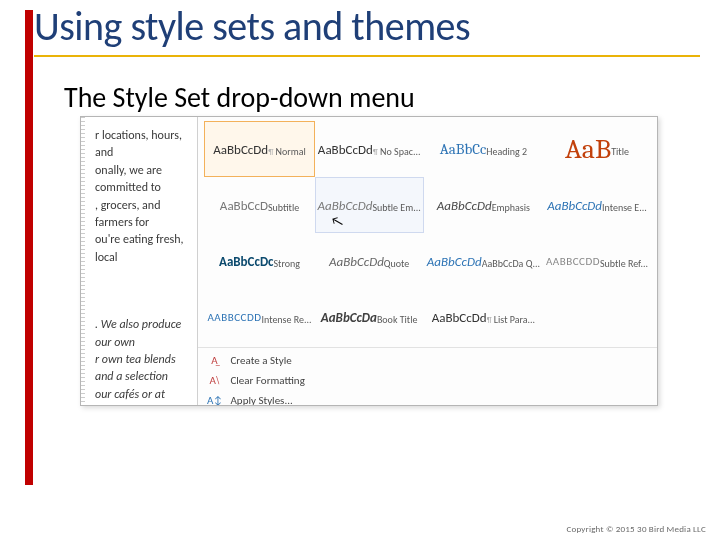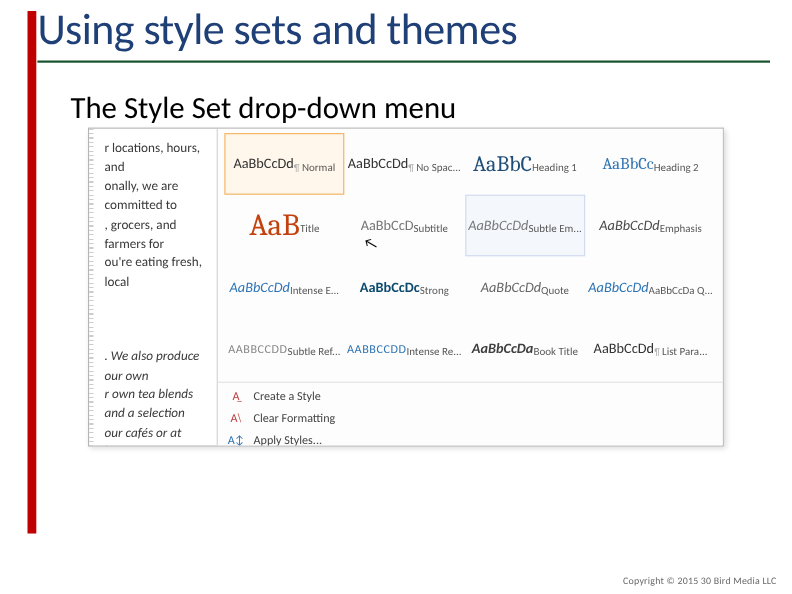--- a/index.html
+++ b/index.html
@@ -23,21 +23,21 @@
     background: #c00000;
   }
 
   .slide-title {
     position: absolute;
     left: 34px;
     top: 2px;
     right: 20px;
     font-size: 40px;
     color: #1f3f77;
-    border-bottom: 2px solid #14532d;
+    border-bottom: 2px solid #eab308;
     padding-bottom: 4px;
     font-weight: 400;
     letter-spacing: -0.5px;
   }
 
   .sub-heading {
     position: absolute;
     left: 64px;
     top: 80px;
     font-size: 28px;
@@ -230,24 +230,20 @@
     <div class="style-grid" id="style-grid">
         <div class="style-tile selected">
           <div class="style-sample samp-normal">AaBbCcDd</div>
           <div class="style-label"><span class="para-mark">¶</span>Normal</div>
         </div>
         <div class="style-tile">
           <div class="style-sample samp-nospac">AaBbCcDd</div>
           <div class="style-label"><span class="para-mark">¶</span>No Spac...</div>
         </div>
         <div class="style-tile">
-          <div class="style-sample samp-heading1">AaBbC</div>
-          <div class="style-label">Heading 1</div>
-        </div>
-        <div class="style-tile">
           <div class="style-sample samp-heading2">AaBbCc</div>
           <div class="style-label">Heading 2</div>
         </div>
         <div class="style-tile">
           <div class="style-sample samp-title">AaB</div>
           <div class="style-label">Title</div>
         </div>
         <div class="style-tile">
           <div class="style-sample samp-subtitle">AaBbCcD</div>
           <div class="style-label">Subtitle</div>

